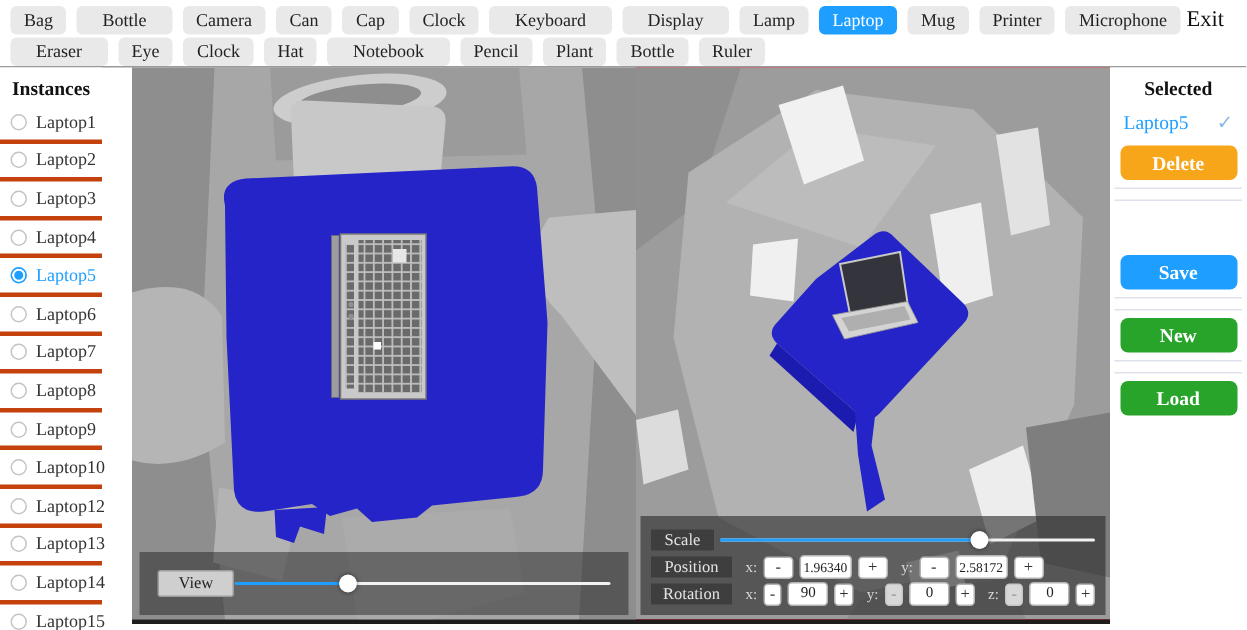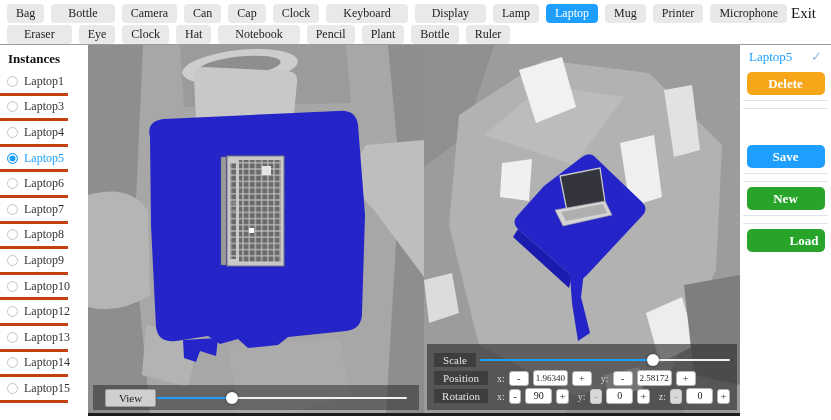--- a/index.html
+++ b/index.html
@@ -33,21 +33,21 @@
   .viewport svg{position:absolute;top:0;left:0;width:100%;height:100%;display:block;}
 
   
   .slider{position:relative;height:13px;flex:1;cursor:pointer;}
   .slider .track{position:absolute;left:0;right:0;top:5.5px;height:2px;background:#f2f2f2;border-radius:1px;}
   .slider .fill{position:absolute;left:0;top:5.5px;height:2px;width:var(--p,50%);background:var(--accent);}
   .slider .thumb{position:absolute;top:0.5px;left:var(--p,50%);transform:translateX(-50%);width:12px;height:12px;
                  border-radius:50%;background:#fff;box-shadow:0 0 3px rgba(0,0,0,.55);}
 
   
-  .view-bar{position:absolute;left:5px;right:5px;bottom:3px;height:25px;background:rgba(22,22,22,0.45);
+  .view-bar{position:absolute;left:5px;right:5px;bottom:3px;height:42px;background:rgba(22,22,22,0.45);
             display:flex;align-items:center;gap:1px;padding:0 12px;}
   .view-btn{font-family:inherit;font-size:11px;padding:2px 13px;background:#cfcfcf;border:1px solid #9d9d9d;
             border-radius:2px;color:#222;cursor:pointer;}
 
   
   .ctrl-panel{position:absolute;left:3px;right:3px;bottom:3px;background:rgba(44,44,44,0.62);padding:6px 7px 4px;}
   .ctrl-row{display:flex;align-items:center;gap:4px;height:16px;margin:2px 0;}
   .ctrl-label{background:#3E3E3E;color:#E3E3E3;font-size:11px;padding:1px 6px;min-width:42px;text-align:center;}
   .ctrl-label.small{min-width:30px;}
   .axis{color:#D8D8D8;font-size:10px;margin-left:5px;}
@@ -61,21 +61,21 @@
   
   .selected-panel{position:absolute;left:740px;top:45px;width:91px;bottom:0;background:#fff;}
   .sel-row{display:flex;justify-content:space-between;align-items:center;padding:0 9px;margin:4px 0 7px;font-size:13px;}
   .sel-name{color:var(--accent);}
   .sel-check{color:var(--check);font-size:13px;}
   .action{display:block;width:78px;height:23px;margin:0 auto;border:none;border-radius:5px;color:#fff;
           font-weight:bold;font-size:13px;font-family:inherit;cursor:pointer;}
   .action.delete{background:var(--delete);}
   .action.save{background:var(--save);margin-top:36px;}
   .action.new{background:var(--new);}
-  .action.load{background:var(--load);text-align:right;}
+  .action.load{background:var(--load);}
   .hr2{height:7px;border-top:1px solid #dee2ee;border-bottom:1px solid #dee2ee;margin:5px 3px;}
 </style>
 </head>
 <body>
 
 <div class="app">
 
   <div class="header">
     <div class="cat-row row1">
       <button class="cat-btn">Bag</button>
@@ -105,20 +105,24 @@
       <button class="cat-btn">Ruler</button>
     </div>
     <span class="exit">Exit</span>
   </div>
 
   <div class="instances">
     <div class="panel-title">Instances</div>
     <div class="inst-item">
         <span class="radio"></span>
         <span class="inst-label">Laptop1</span>
+      </div>
+    <div class="inst-item">
+        <span class="radio"></span>
+        <span class="inst-label">Laptop2</span>
       </div>
     <div class="inst-item">
         <span class="radio"></span>
         <span class="inst-label">Laptop3</span>
       </div>
     <div class="inst-item">
         <span class="radio"></span>
         <span class="inst-label">Laptop4</span>
       </div>
     <div class="inst-item selected">
@@ -263,20 +267,21 @@
         <button class="step-btn">+</button>
         <span class="axis">z:</span>
         <button class="step-btn disabled">-</button>
         <span class="val rot">0</span>
         <button class="step-btn">+</button>
       </div>
     </div>
   </div>
 
   <div class="selected-panel">
+    <div class="panel-title">Selected</div>
     <div class="sel-row">
       <span class="sel-name">Laptop5</span>
       <span class="sel-check">✓</span>
     </div>
     <button class="action delete">Delete</button>
     <div class="hr2"></div>
     <button class="action save">Save</button>
     <div class="hr2"></div>
     <button class="action new">New</button>
     <div class="hr2"></div>

